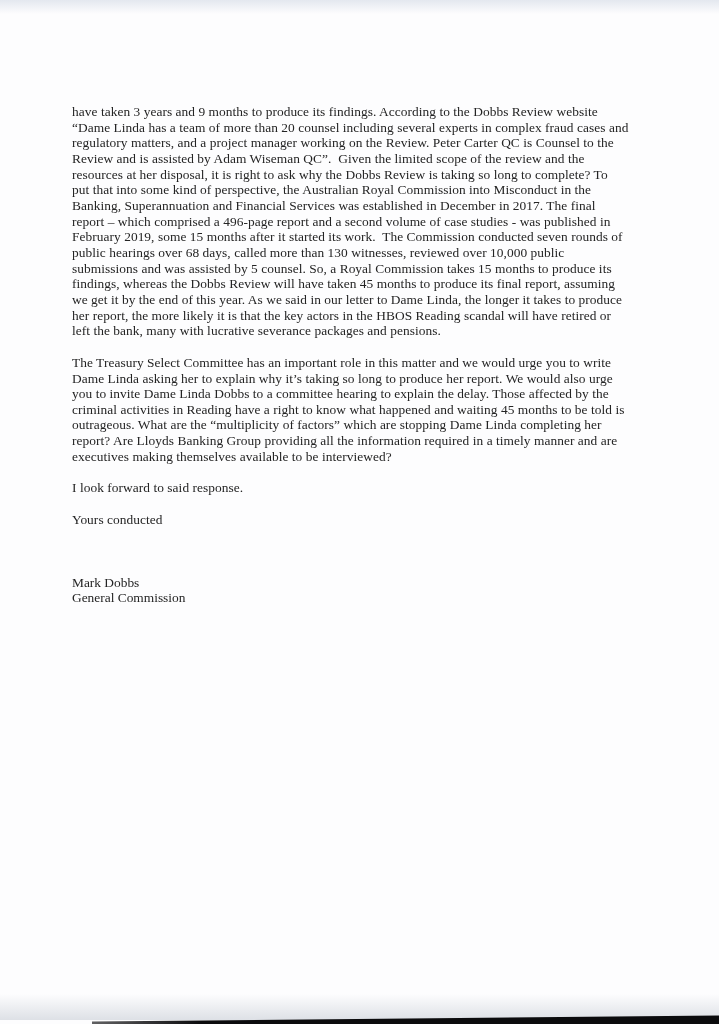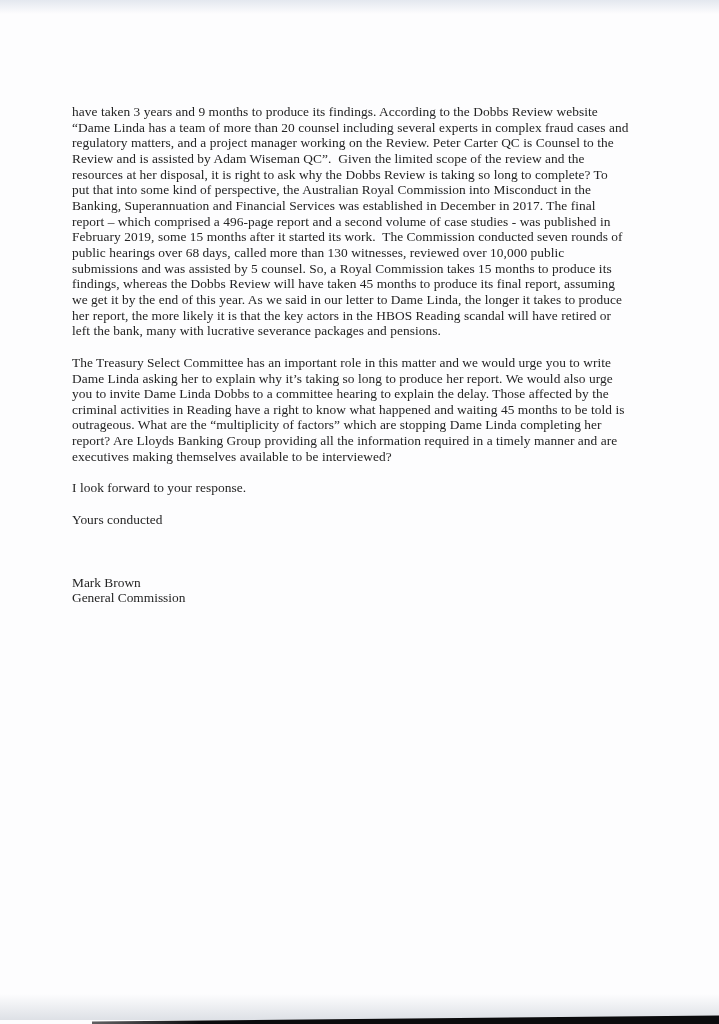--- a/index.html
+++ b/index.html
@@ -86,25 +86,25 @@
 we get it by the end of this year. As we said in our letter to Dame Linda, the longer it takes to produce
 her report, the more likely it is that the key actors in the HBOS Reading scandal will have retired or
 left the bank, many with lucrative severance packages and pensions.</p>
     <p class="body-par">The Treasury Select Committee has an important role in this matter and we would urge you to write
 Dame Linda asking her to explain why it’s taking so long to produce her report. We would also urge
 you to invite Dame Linda Dobbs to a committee hearing to explain the delay. Those affected by the
 criminal activities in Reading have a right to know what happened and waiting 45 months to be told is
 outrageous. What are the “multiplicity of factors” which are stopping Dame Linda completing her
 report? Are Lloyds Banking Group providing all the information required in a timely manner and are
 executives making themselves available to be interviewed?</p>
-    <p class="body-par">I look forward to your response.</p>
+    <p class="body-par">I look forward to said response.</p>
     <p class="body-par">Yours conducted</p>
 
     <div class="signature-block">
-      <div>Mark Brown</div>
+      <div>Mark Dobbs</div>
       <div>General Commission</div>
     </div>
   </div>
 
   <div class="scan-shadow"></div>
   <div class="scan-bottom"></div>
 
 </div>
 
 </body></html>

